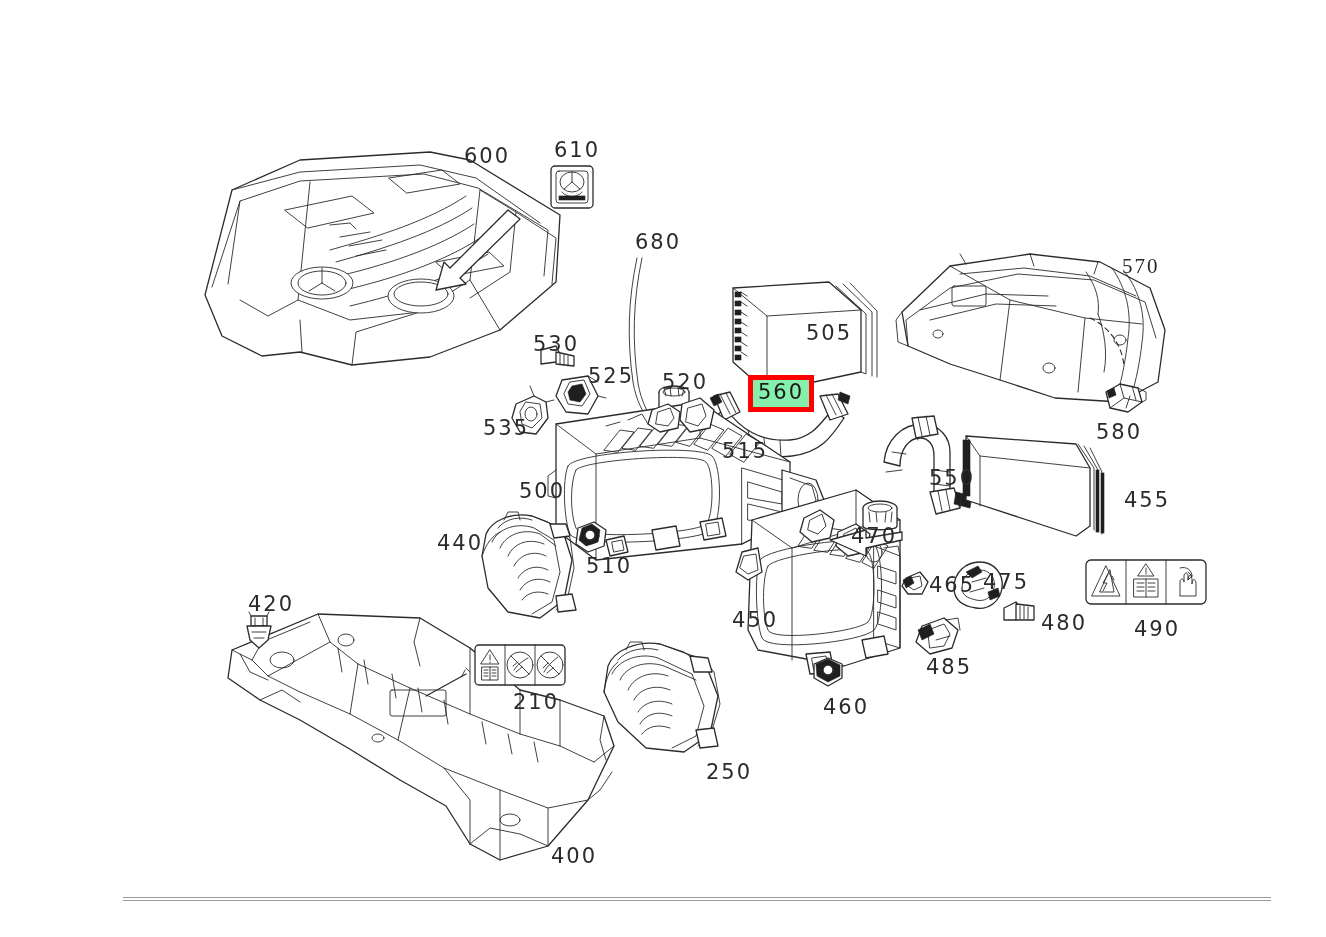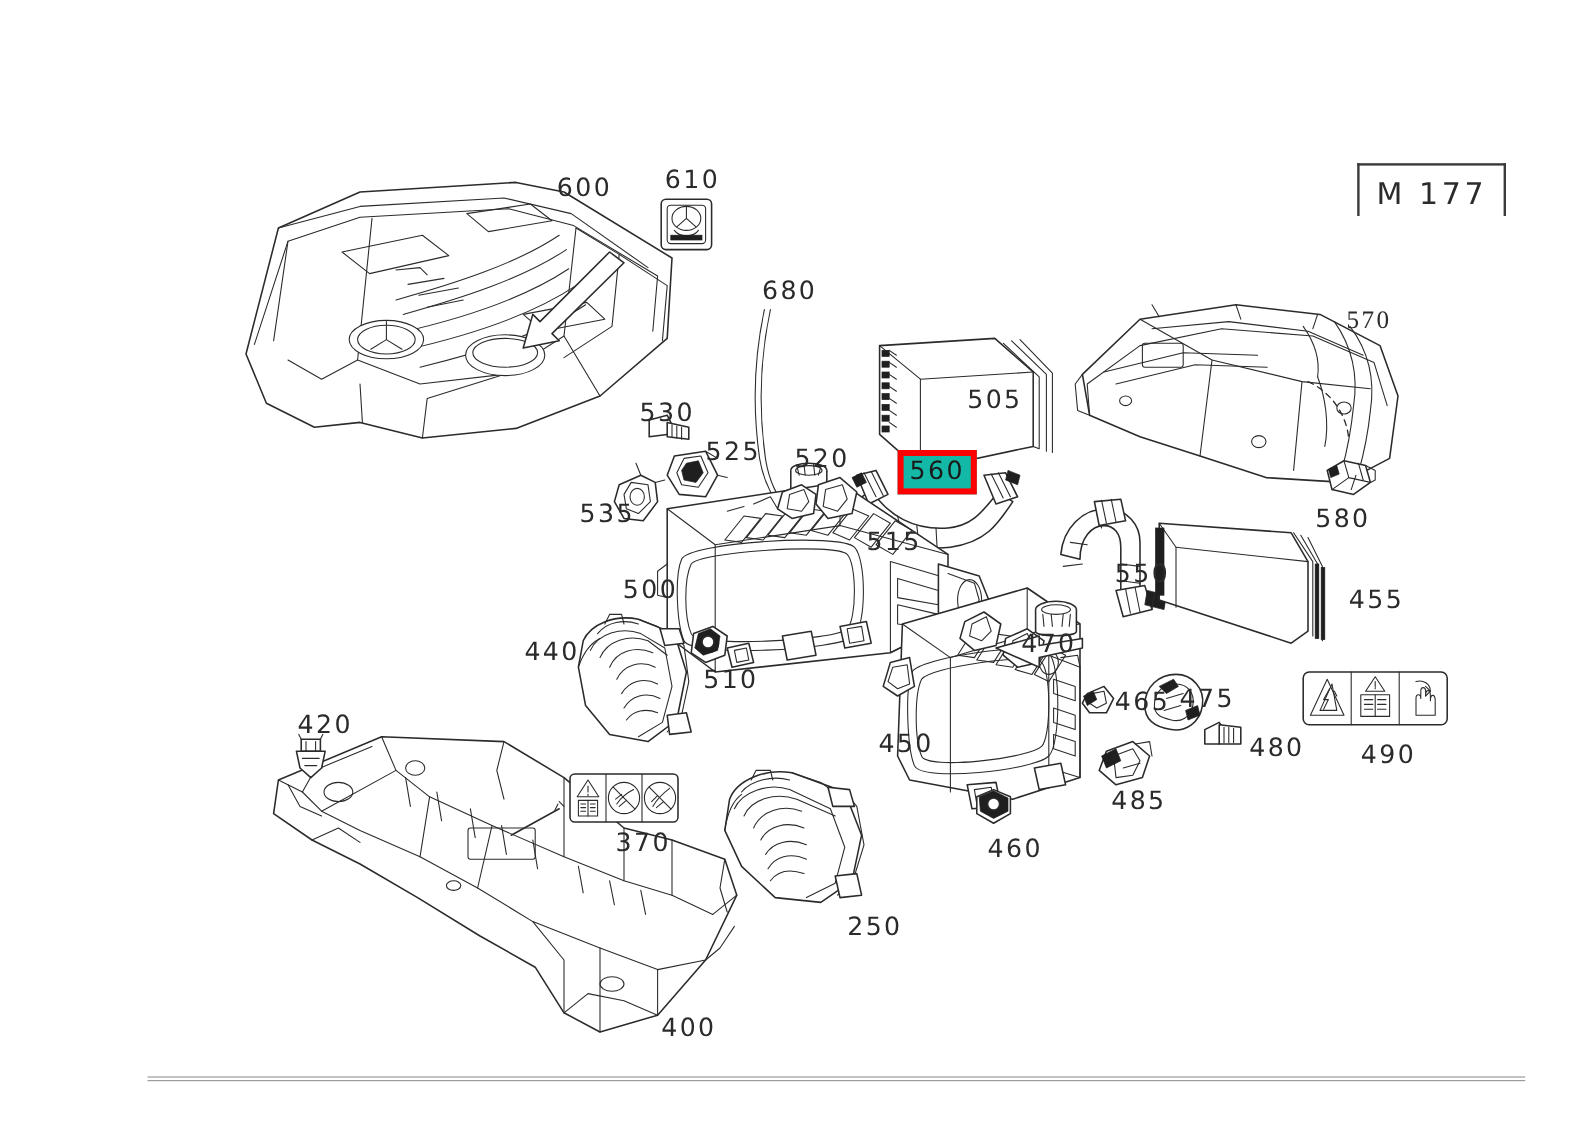--- a/index.html
+++ b/index.html
@@ -29,21 +29,21 @@
     position: absolute;
     font-family: "DejaVu Sans", sans-serif;
     font-size: 21px;
     letter-spacing: 2px;
     color: #2b2b2b;
     white-space: nowrap;
     line-height: 1;
     -webkit-font-smoothing: none;
   }
   .callout.highlight {
-    background: #14b8a6;
+    background: #86efac;
     border: 5px solid #ff0000;
     padding: 2px 5px 4px 5px;
     color: #1a1a1a;
     box-sizing: border-box;
   }
   
   #module-code {
     position: absolute;
     left: 1131px;
     top: 136px;
@@ -528,23 +528,20 @@
 
       <path class="lnt" d="M1180,568 C1186,566 1192,570 1192,576"></path>
       <path class="lnt" d="M1192,576 L1188,572 M1192,576 L1188,580"></path>
       <path class="lnt" d="M1180,594 L1180,582 C1180,578 1184,578 1184,582 L1184,576
                            C1184,572 1188,572 1188,576 L1188,580 C1188,574 1192,574 1192,580
                            L1192,584 C1192,578 1196,578 1196,584 L1196,596 L1180,596 Z"></path>
     </g>
 
   </svg>
 
-  <div id="module-code">
-    <span class="code-text">M 177</span>
-  </div>
 
   <div id="footer-rule"></div>
 
   <div id="callout-layer">
       <div class="callout" style="left: 464px; top: 146px;">600</div>
       <div class="callout" style="left: 554px; top: 140px;">610</div>
       <div class="callout" style="left: 635px; top: 232px;">680</div>
       <div class="callout" style="left: 806px; top: 275px; margin-top: 48px;">505</div>
       <div class="callout" style="left: 1122px; top: 256px; font-family: Liberation Serif, serif;">570</div>
       <div class="callout" style="left: 533px; top: 334px;">530</div>
@@ -561,18 +558,18 @@
       <div class="callout" style="left: 586px; top: 556px;">510</div>
       <div class="callout" style="left: 437px; top: 533px;">440</div>
       <div class="callout" style="left: 929px; top: 575px;">465</div>
       <div class="callout" style="left: 983px; top: 572px;">475</div>
       <div class="callout" style="left: 1134px; top: 619px;">490</div>
       <div class="callout" style="left: 1041px; top: 613px;">480</div>
       <div class="callout" style="left: 732px; top: 610px;">450</div>
       <div class="callout" style="left: 248px; top: 594px;">420</div>
       <div class="callout" style="left: 926px; top: 657px;">485</div>
       <div class="callout" style="left: 823px; top: 697px;">460</div>
-      <div class="callout" style="left: 513px; top: 692px;">370</div>
+      <div class="callout" style="left: 513px; top: 692px;">210</div>
       <div class="callout" style="left: 706px; top: 762px;">250</div>
       <div class="callout" style="left: 551px; top: 846px;">400</div>
     </div>
 
 </div>
 
 </body></html>

